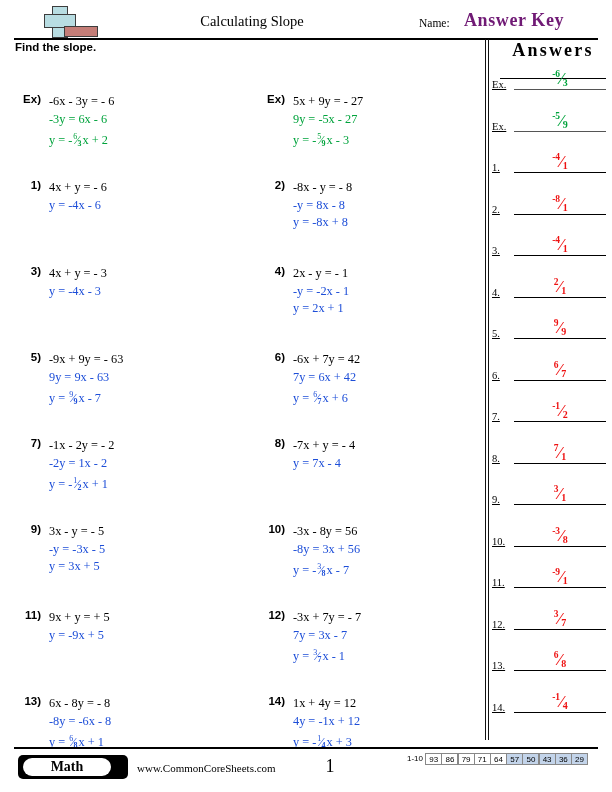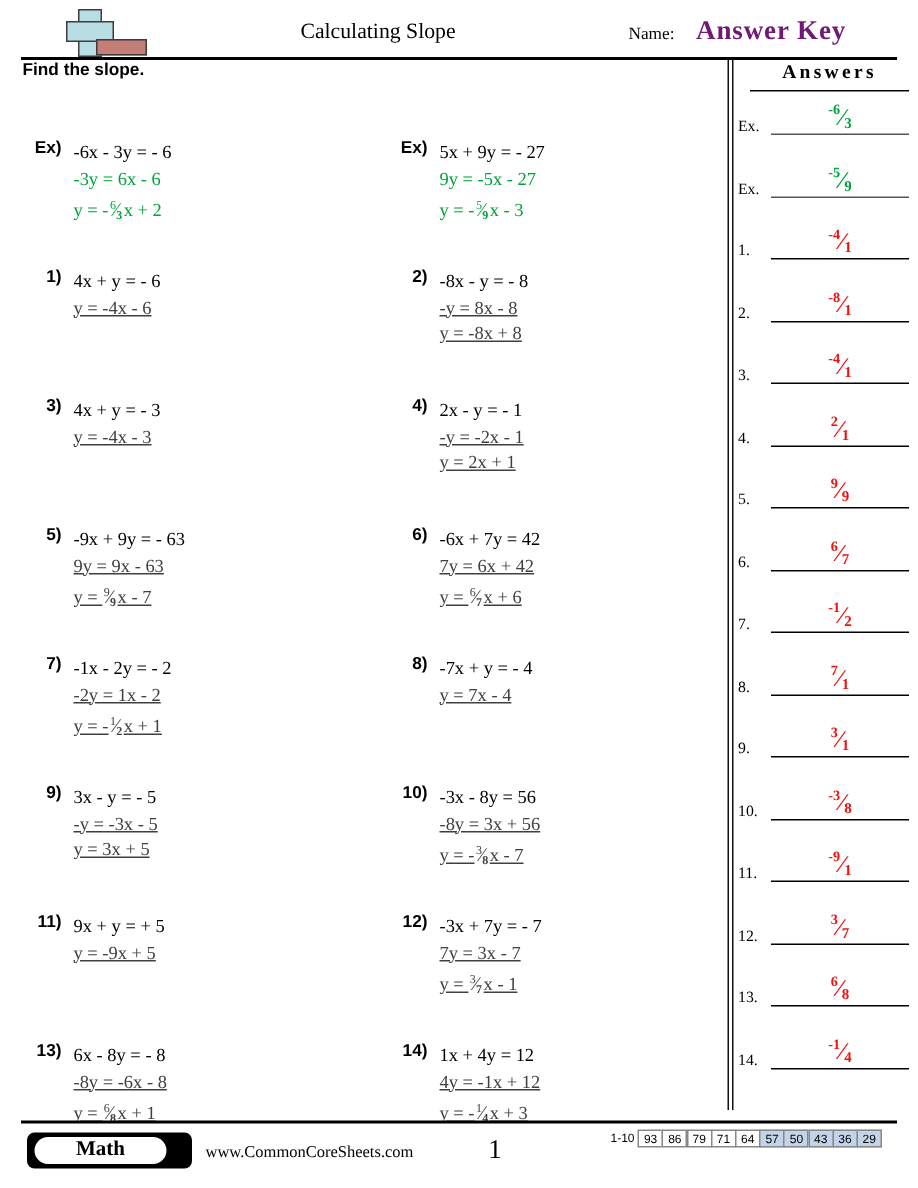--- a/index.html
+++ b/index.html
@@ -84,25 +84,25 @@
     left: 15px; top: 41px;
     font-size: 11.5px;
     font-weight: bold;
     font-family: "Liberation Sans", sans-serif;
   }
   #answers-head {
     position: absolute;
     left: 500px; top: 40px;
     width: 106px;
     text-align: center;
-    font-size: 13px;
+    font-size: 18px;
     font-weight: bold;
     letter-spacing: 2.2px;
     border-bottom: 1.6px solid #000;
-    padding-bottom: 4px;
+    padding-bottom: 17px;
   }
 
   
   #divider {
     position: absolute;
     left: 485px; top: 39px;
     width: 4px; height: 701px;
     border-left: 1.3px solid #111;
     border-right: 1.3px solid #111;
     box-sizing: border-box;
@@ -130,21 +130,21 @@
   .plines {
     position: absolute;
     left: 38px; top: 0;
   }
   .peq {
     font-size: 12.3px;
     line-height: 17.5px;
     white-space: nowrap;
   }
   .work-green { color: #00a33c; }
-  .work-red   { color: #404040; text-decoration: underline; }
+  .work-red   { color: #1d4ed8; }
 
   
   .frac {
     display: inline-block;
     position: relative;
     white-space: nowrap;
     font-size: 12.3px;
   }
   .frac .num {
     font-size: 8px;
@@ -172,20 +172,21 @@
   .ans-row {
     position: absolute;
     left: 0;
     width: 116px;
     height: 32px;
   }
   .ans-label {
     position: absolute;
     left: 0; bottom: 0;
     font-size: 10.5px;
+    text-decoration: underline;
   }
   .ans-line {
     position: absolute;
     left: 22px; bottom: 0;
     width: 92px;
     height: 0;
     border-bottom: 1.4px solid #000;
   }
   .ans-line.gray { border-bottom-color: #555; }
   .ans-val {

